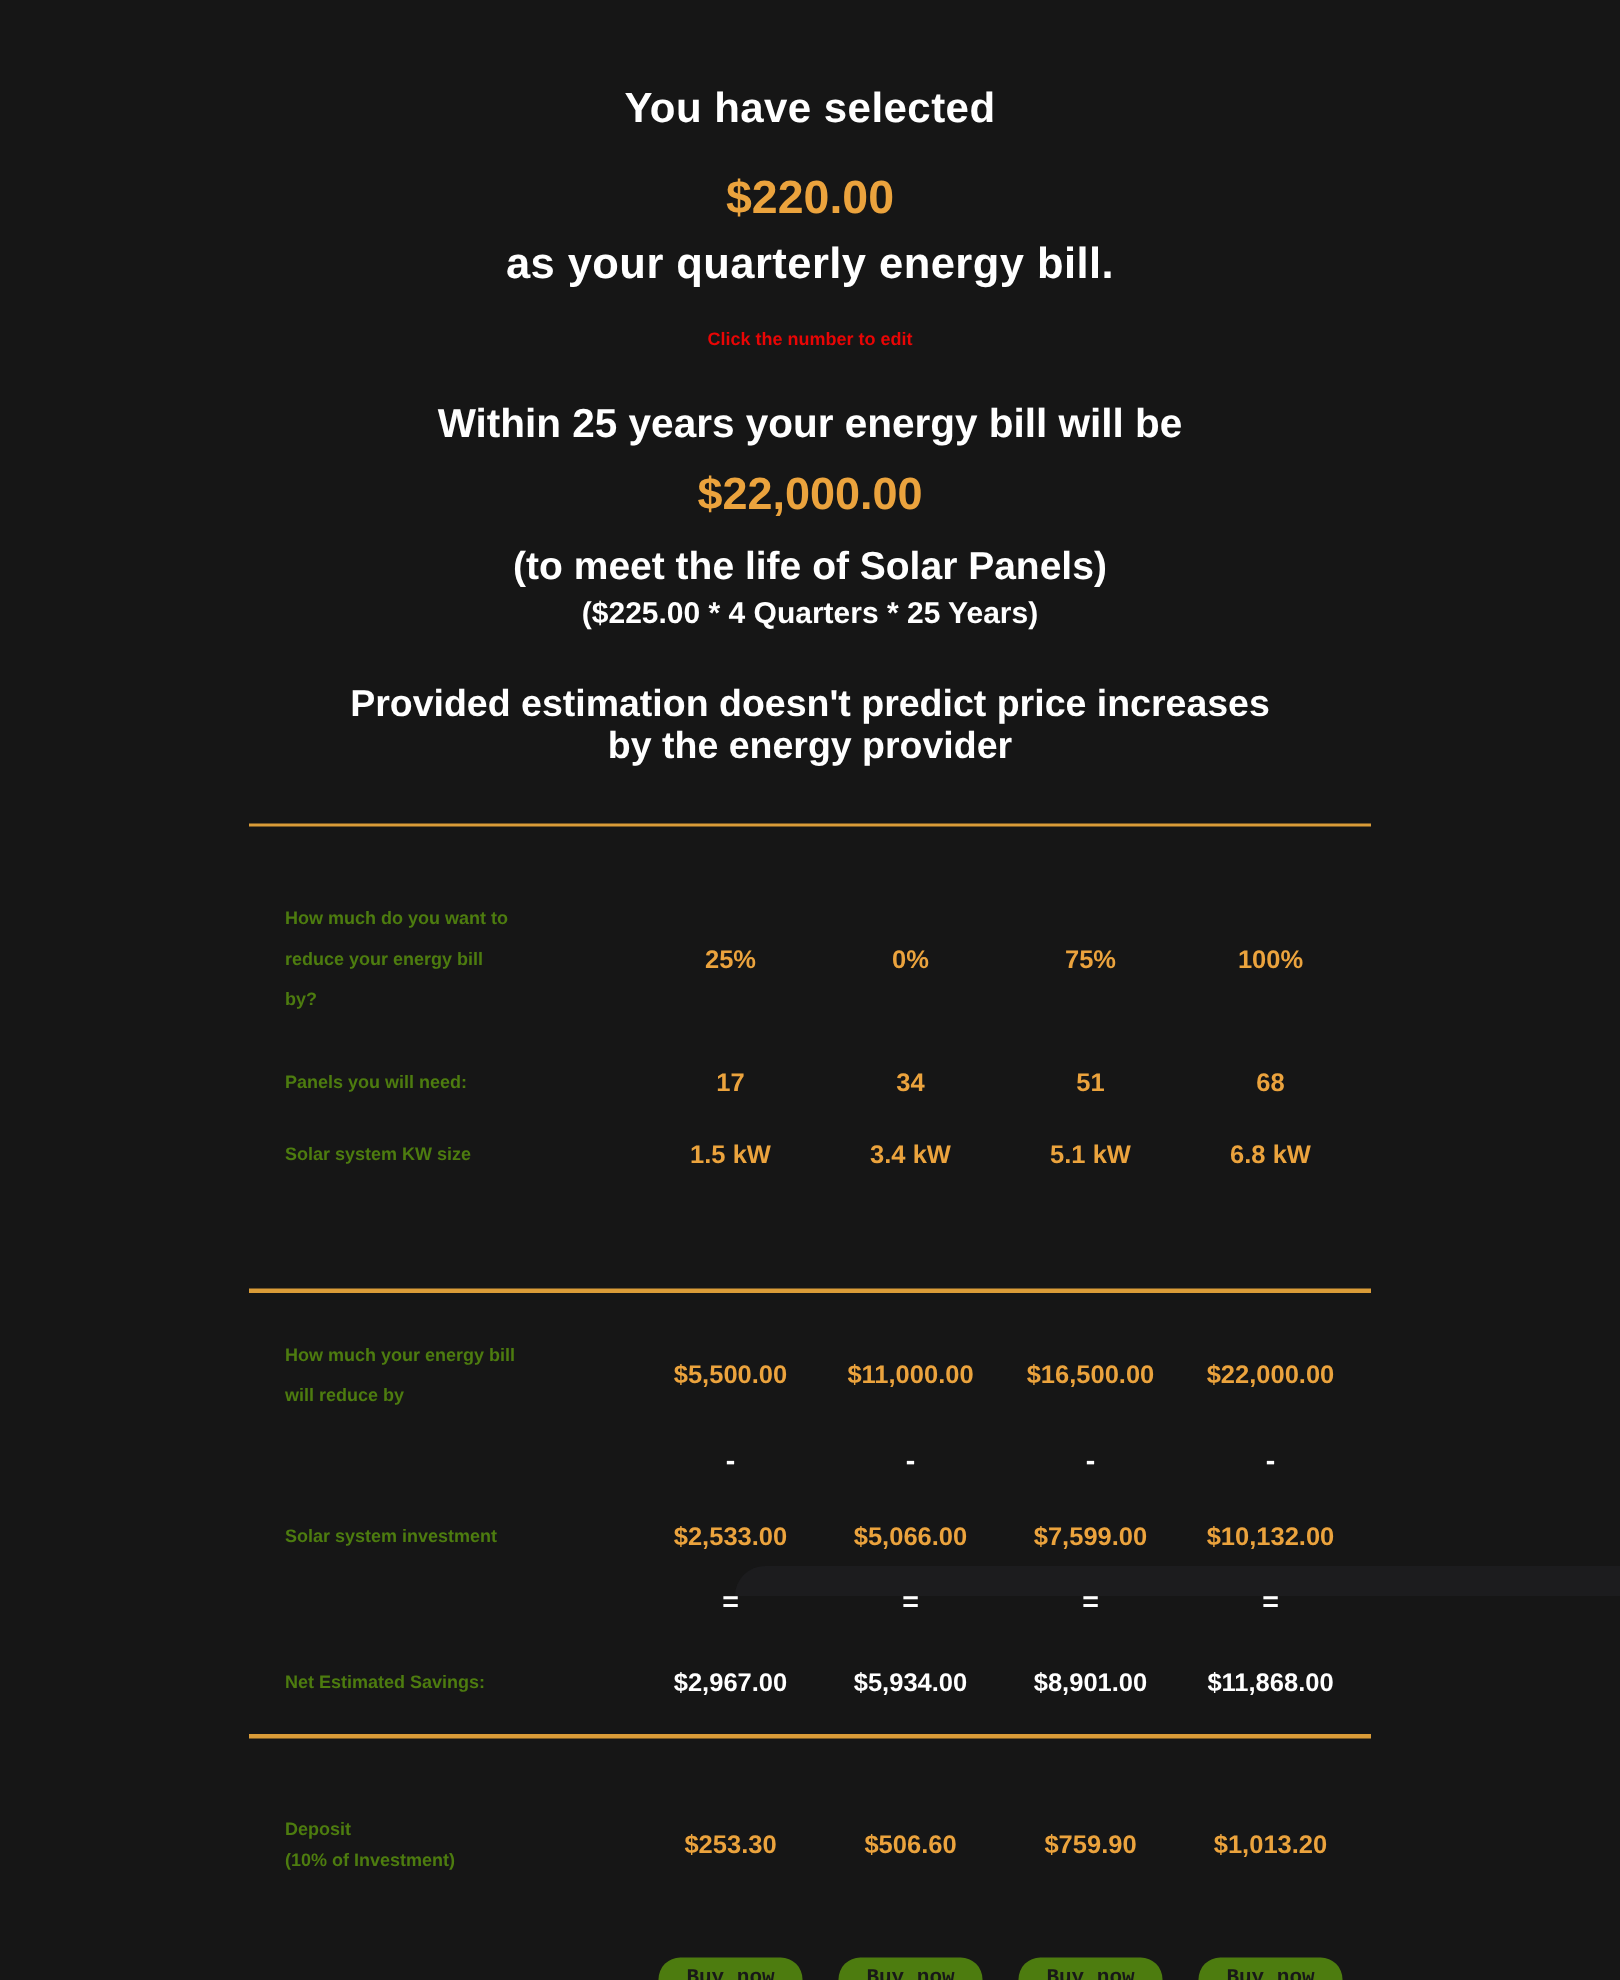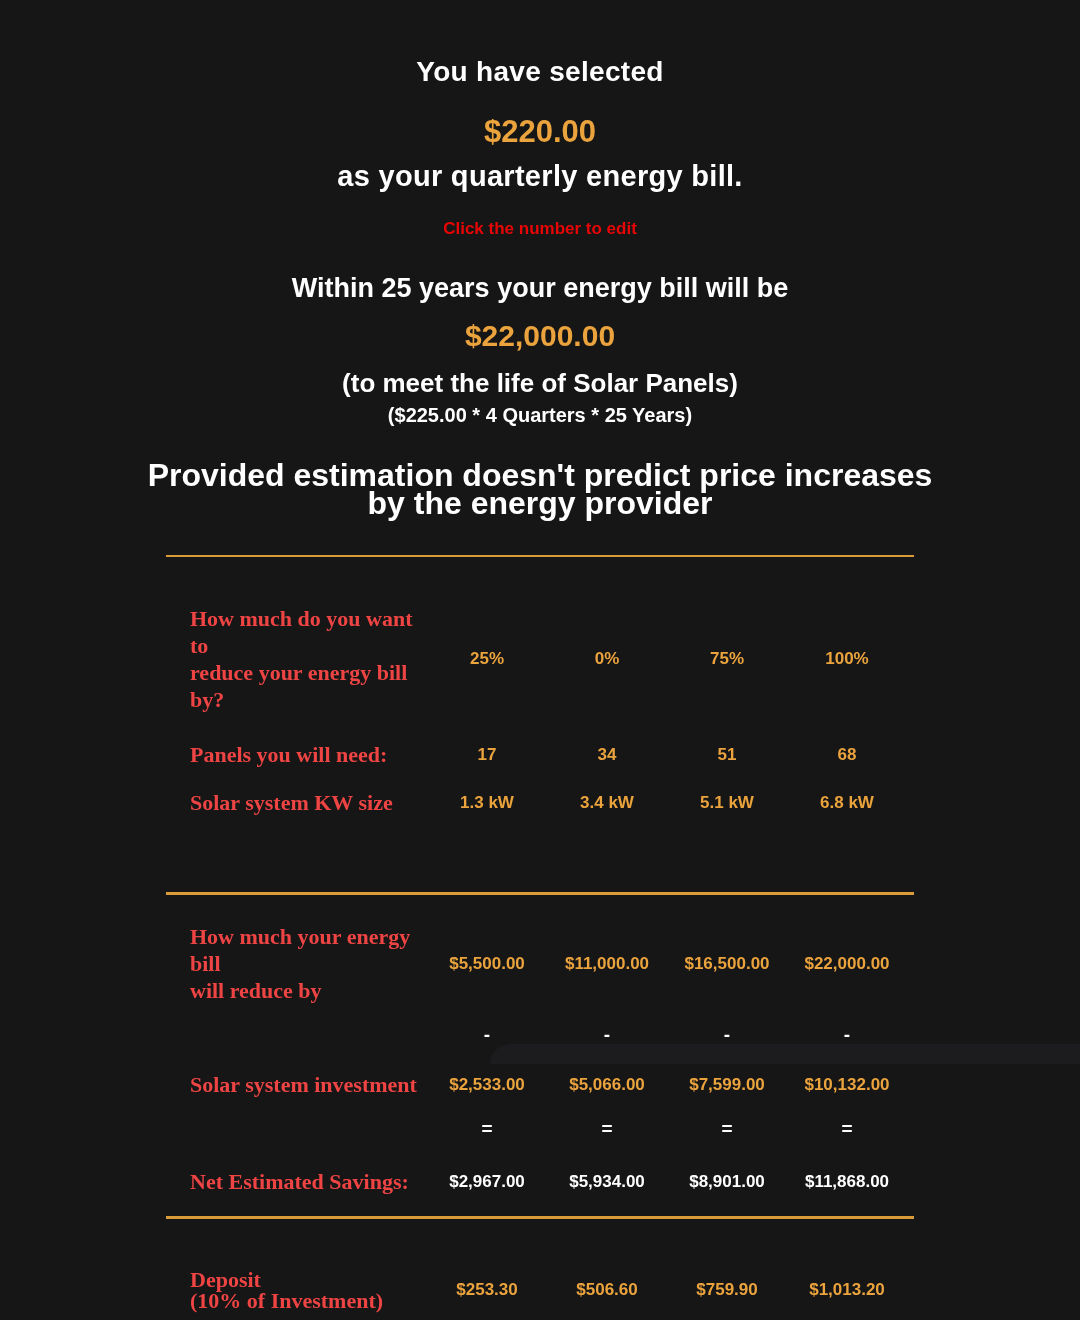--- a/index.html
+++ b/index.html
@@ -11,46 +11,45 @@
     overflow:hidden;
     position:relative;
   }
   .page { width:1080px; height:1064px; position:relative; }
 
   
   .header { text-align:center; padding-top:56px; }
   .h-line1 { font-size:28px; font-weight:700; letter-spacing:.3px; }
   .h-amount { font-size:31px; font-weight:700; color:#EBA33D; margin-top:26px; cursor:pointer; }
   .h-line2 { font-size:29px; font-weight:700; letter-spacing:.3px; margin-top:10px; }
-  .h-hint { font-size:17px; font-weight:700; color:#E80505; margin-top:26px; }
+  .h-hint { font-size:12px; font-weight:700; color:#E80505; margin-top:26px; }
   .h-line3 { font-size:27px; font-weight:700; margin-top:34px; }
   .h-total { font-size:30px; font-weight:700; color:#EBA33D; margin-top:15px; }
   .h-line4 { font-size:26px; font-weight:700; margin-top:15px; }
   .h-formula { font-size:20px; font-weight:700; margin-top:5px; }
-  .h-disclaimer { font-size:32px; font-weight:700; margin-top:34px; line-height:28px; white-space:pre-line; }
+  .h-disclaimer { font-size:25px; font-weight:700; margin-top:34px; line-height:28px; white-space:pre-line; }
 
   
   .content { width:748px; margin:0 auto; }
   .divider { width:100%; background:#DA9C38; border:none; }
   .divider.thin { height:2px; margin-top:38px; }
   .divider.thick { height:3px; }
 
   .trow {
     display:grid;
     grid-template-columns:261px 120px 120px 120px 120px;
     align-items:center;
   }
   .tlabel {
     padding-left:24px;
-    font-size:22px;
+    font-size:12px;
     font-weight:700;
-    color:#ef4444;
+    color:#4d7c0f;
     line-height:27px;
     white-space:pre-line;
-    font-family:Liberation Serif, serif;
   }
   .tlabel.tight { line-height:21px; }
   .tval { text-align:center; font-size:17px; font-weight:700; }
   .c-accent { color:#EBA33D; }
   .c-white  { color:#ffffff; }
   .op { font-size:19px; }
 
   .sec1 { padding-top:48px; }
   .sec1 .row-panels { margin-top:28px; }
   .sec1 .row-kw { margin-top:21px; padding-bottom:76px; }
@@ -126,21 +125,21 @@
       </div>
       <div class="trow row-panels">
         <div class="tlabel">Panels you will need:</div>
         <div class="tval c-accent">17</div>
         <div class="tval c-accent">34</div>
         <div class="tval c-accent">51</div>
         <div class="tval c-accent">68</div>
       </div>
       <div class="trow row-kw">
         <div class="tlabel">Solar system KW size</div>
-        <div class="tval c-accent">1.3 kW</div>
+        <div class="tval c-accent">1.5 kW</div>
         <div class="tval c-accent">3.4 kW</div>
         <div class="tval c-accent">5.1 kW</div>
         <div class="tval c-accent">6.8 kW</div>
       </div>
     </div>
 
     <hr class="divider thick">
 
     <div class="sec2">
       <div class="trow">

